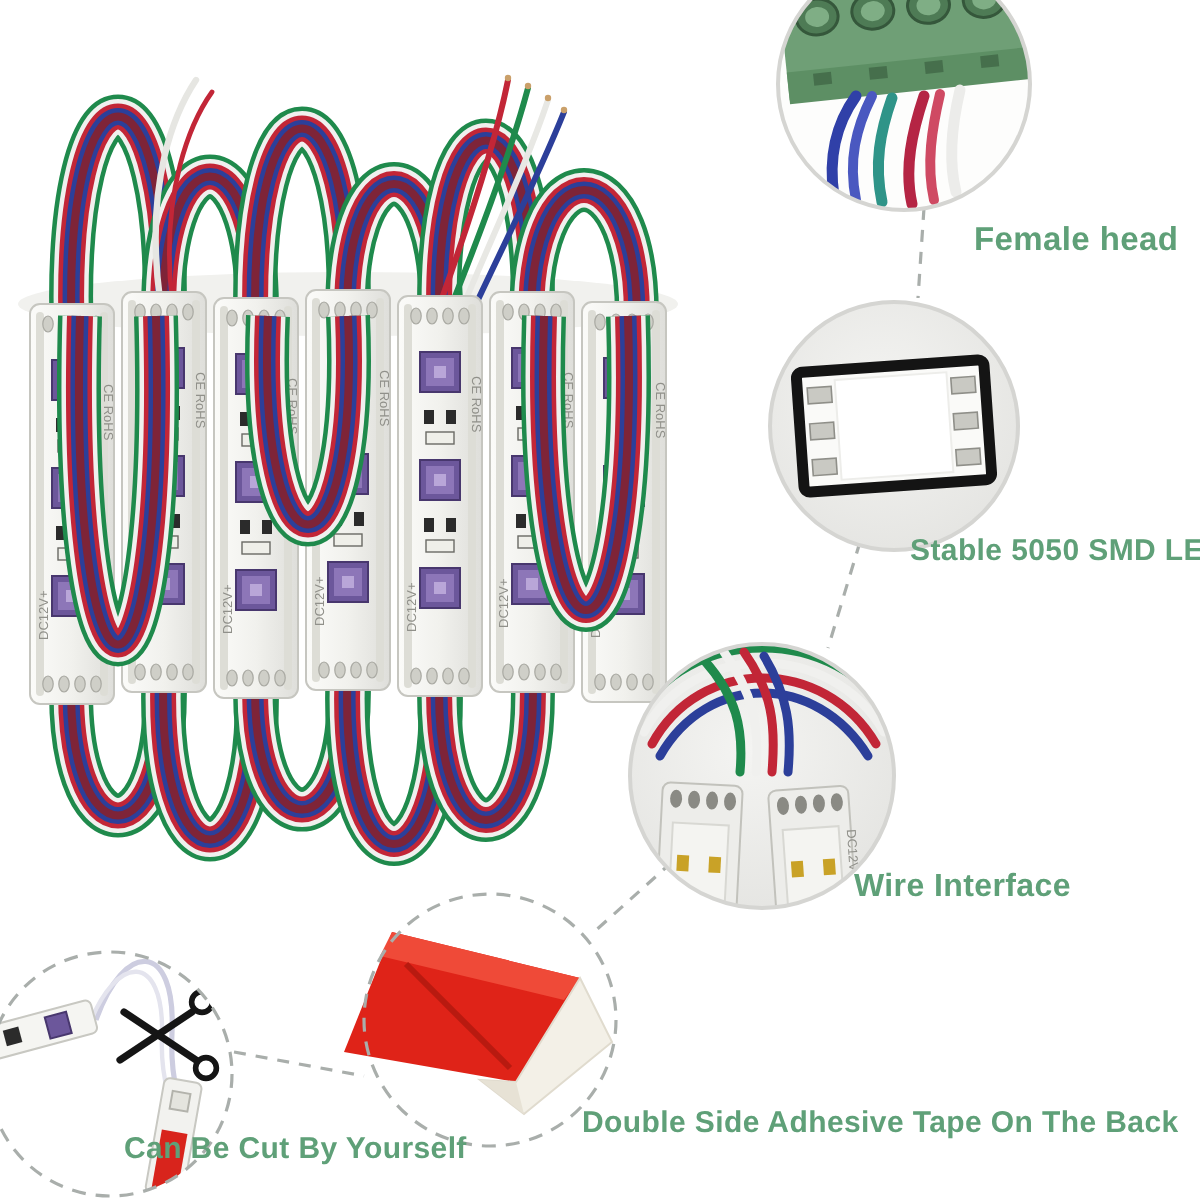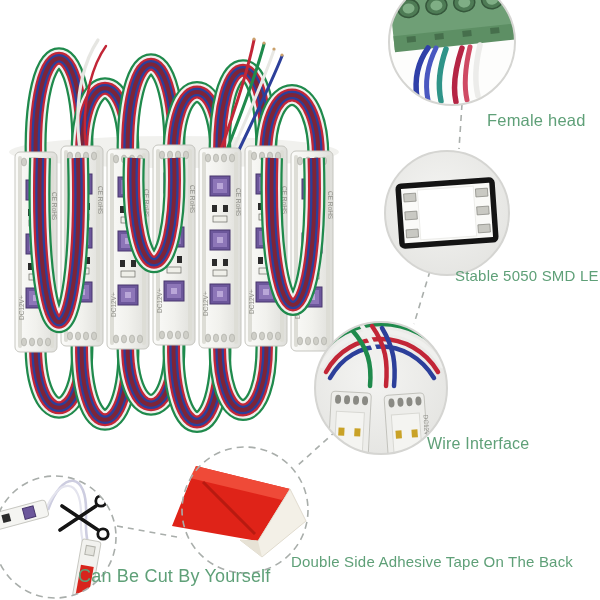--- a/index.html
+++ b/index.html
@@ -1,19 +1,19 @@
 <!DOCTYPE html>
 <html style="--accent: #5fa078;"><head>
 <meta charset="utf-8">
 <style>
   html,body{margin:0;padding:0;background:#fff;}
   #stage{position:relative;width:600px;height:600px;background:#ffffff;overflow:hidden;
          font-family:"Liberation Sans", sans-serif;}
   #art{position:absolute;left:0;top:0;}
-  .callout-label{position:absolute;color:var(--accent,#5fa078);font-weight:normal;
+  .callout-label{position:absolute;color:var(--accent,#5fa078);font-weight:bold;
                  font-size:15.5px;white-space:nowrap;letter-spacing:.2px;}
   
   .r1{fill:none;stroke:#1f8a4c;stroke-width:22px;}
   .r2{fill:none;stroke:#f0f0ee;stroke-width:17.5px;}
   .r3{fill:none;stroke:#c22637;stroke-width:13px;}
   .r4{fill:none;stroke:#2c3f9a;stroke-width:8.5px;}
   .r5{fill:none;stroke:#7e2438;stroke-width:4px;}
   .thinwire{fill:none;stroke-linecap:round;}
   .mod-body{fill:url(#modGrad);stroke:#c6c6c0;stroke-width:1;}
   .mod-rail{fill:#dddDD6;fill:#ddddd6;}
@@ -376,15 +376,15 @@
       </g>
     </g>
     <circle class="dashed-ring" cx="55" cy="537" r="61"></circle>
   </g>
 </svg>
 
 <div class="callout-label" style="left:487px;top:111px;font-size:16.5px;">Female head</div>
 <div class="callout-label" style="left:455px;top:267px;font-size:15px;">Stable 5050 SMD LED</div>
 <div class="callout-label" style="left:291px;top:553px;font-size:15px;">Double Side Adhesive Tape On The Back</div>
 <div class="callout-label" style="left:427px;top:435px;font-size:16px;">Wire Interface</div>
-<div class="callout-label" style="left:78px;top:566px;font-size:18px;">Can Be Cut By Yourself</div>
+<div class="callout-label" style="left:62px;top:566px;font-size:15px;">Can Be Cut By Yourself</div>
 
 </div>
 
 </body></html>

